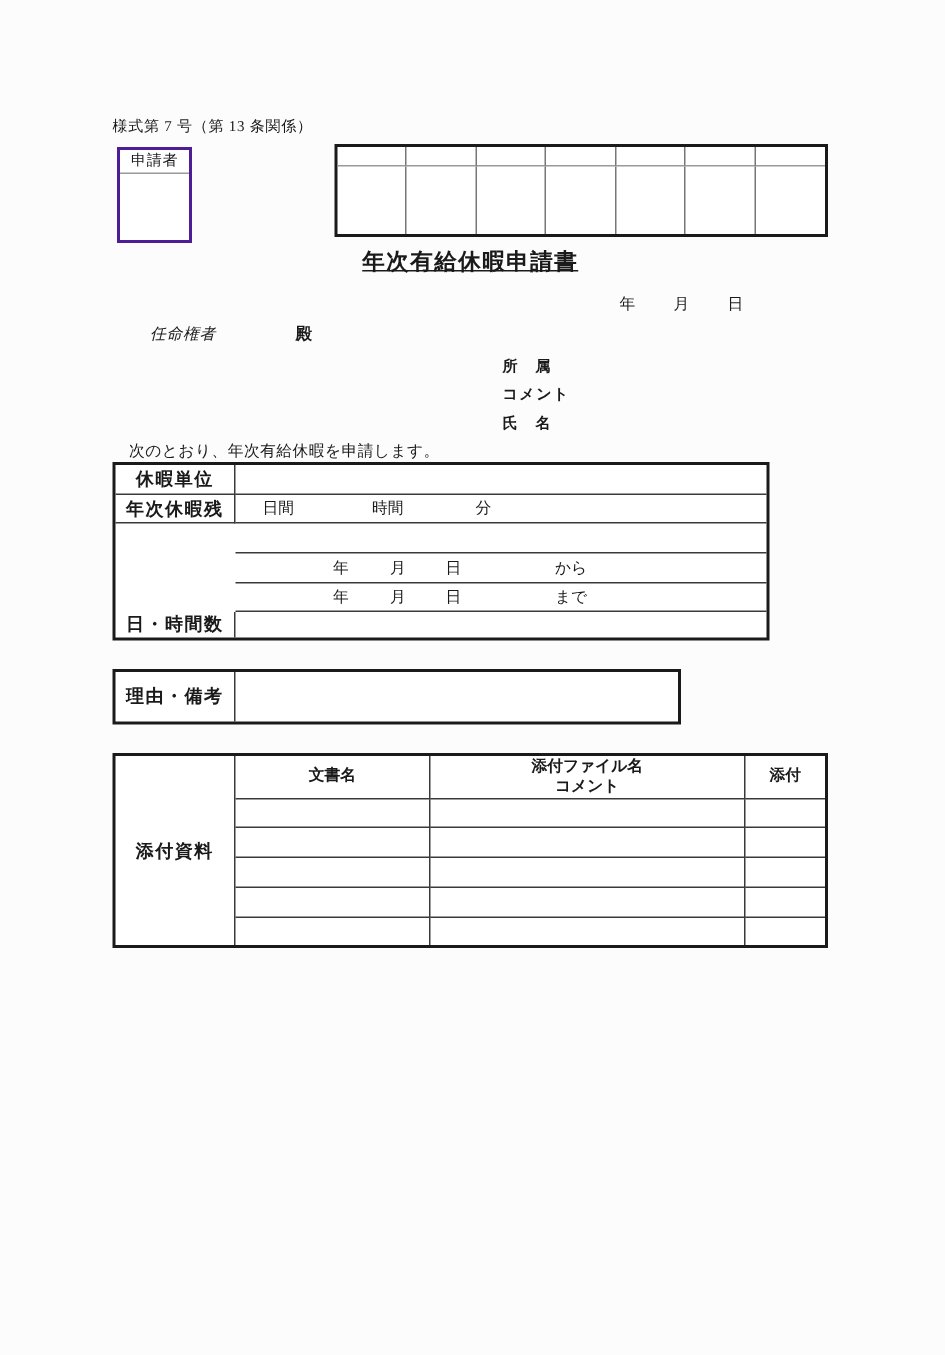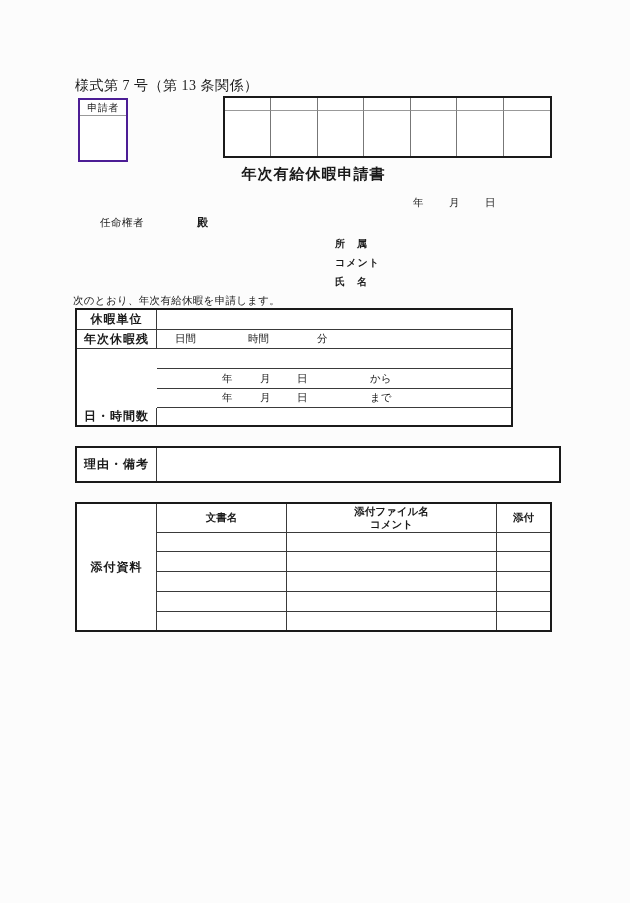--- a/index.html
+++ b/index.html
@@ -2,38 +2,38 @@
 <html><head>
 <meta charset="utf-8">
 <style>
   html,body{margin:0;padding:0;}
   .page{
     position:relative;width:630px;height:903px;background:#fcfcfc;
     font-family:"Liberation Serif","DejaVu Serif",serif;color:#1a1a1a;overflow:hidden;
   }
   .abs{position:absolute;}
   
-  .form-number{left:75px;top:77px;font-size:14px;letter-spacing:0.5px;}
+  .form-number{left:75px;top:77px;font-size:10px;letter-spacing:0.5px;}
   .applicant-box{left:78px;top:98px;width:50px;height:64px;border:2px solid #4c1d95;box-sizing:border-box;background:#fff;}
   .applicant-label{height:15px;border-bottom:1px solid #999;font-size:10px;text-align:center;line-height:15px;letter-spacing:0.5px;}
   .applicant-body{height:45px;}
   .stamp-table{left:223px;top:96px;width:329px;height:62px;border:2px solid #1a1a1a;box-sizing:border-box;background:#fff;
     display:grid;grid-template-columns:repeat(7,1fr);grid-template-rows:13px 1fr;}
   .stamp-cell{border-right:1px solid #777;}
   .stamp-cell.head{border-bottom:1px solid #999;}
   .stamp-cell.last{border-right:none;}
-  .doc-title{left:75px;top:165px;width:477px;text-align:center;font-size:15px;font-weight:bold;letter-spacing:1px;}
+  .doc-title{left:75px;top:165px;width:477px;text-align:center;font-size:15px;font-weight:bold;letter-spacing:1px;text-decoration:underline;}
   .date-line{left:413px;top:196px;font-size:10.5px;letter-spacing:1.5px;}
-  .appointer-label{left:100px;top:216px;font-size:10.5px;letter-spacing:0.5px;}
+  .appointer-label{left:100px;top:216px;font-size:10.5px;letter-spacing:0.5px;font-style:italic;}
   .honorific{left:197px;top:215px;font-size:11px;font-weight:bold;}
   .identity{left:335px;font-size:10px;font-weight:bold;letter-spacing:1px;}
   .id-affiliation{top:237px;}
   .id-empno{top:256px;}
   .id-name{top:275px;}
-  .intro{left:73px;top:294px;font-size:10.5px;letter-spacing:0.3px;}
+  .intro{left:86px;top:294px;font-size:10.5px;letter-spacing:0.3px;}
   
   .tbl{border:2px solid #1a1a1a;box-sizing:border-box;background:#fff;display:grid;}
   .lab{display:flex;align-items:center;justify-content:center;font-weight:bold;font-size:12px;letter-spacing:1px;
     border-right:1px solid #3a3a3a;box-sizing:border-box;}
   .bb{border-bottom:1px solid #3a3a3a;}
   .cellc{position:relative;box-sizing:border-box;font-size:10.5px;}
   .cellc span{position:absolute;top:50%;transform:translateY(-50%);white-space:nowrap;}
   
   .main-table{left:75px;top:308px;width:438px;height:119px;
     grid-template-columns:80px 1fr;grid-template-rows:20px 19px 20px 20px 19px 1fr;}
@@ -41,21 +41,21 @@
   .mt-c1{grid-column:2;grid-row:1;}
   .mt-lab2{grid-column:1;grid-row:2;}
   .mt-c2{grid-column:2;grid-row:2;}
   .mt-lab3{grid-column:1;grid-row:3/6;}
   .mt-c3{grid-column:2;grid-row:3;}
   .mt-c4{grid-column:2;grid-row:4;}
   .mt-c5{grid-column:2;grid-row:5;}
   .mt-lab6{grid-column:1;grid-row:6;}
   .mt-c6{grid-column:2;grid-row:6;}
   
-  .reason-box{left:75px;top:446px;width:486px;height:37px;grid-template-columns:80px 1fr;}
+  .reason-box{left:75px;top:446px;width:379px;height:37px;grid-template-columns:80px 1fr;}
   .notes-box{left:75px;top:650px;width:477px;height:45px;grid-template-columns:80px 1fr;}
   
   .att-table{left:75px;top:502px;width:477px;height:130px;
     grid-template-columns:80px 130px 210px 1fr;grid-template-rows:29px 19px 20px 20px 20px 1fr;grid-auto-flow:row;}
   .att-lab{grid-column:1;grid-row:1/7;}
   .att-head{display:flex;align-items:center;justify-content:center;text-align:center;
     font-weight:bold;font-size:10.5px;line-height:1.25;box-sizing:border-box;}
   .brd{border-right:1px solid #3a3a3a;}
   .att-cell{box-sizing:border-box;}
   .att-cell.col0,.att-cell.col1{border-right:1px solid #3a3a3a;}

